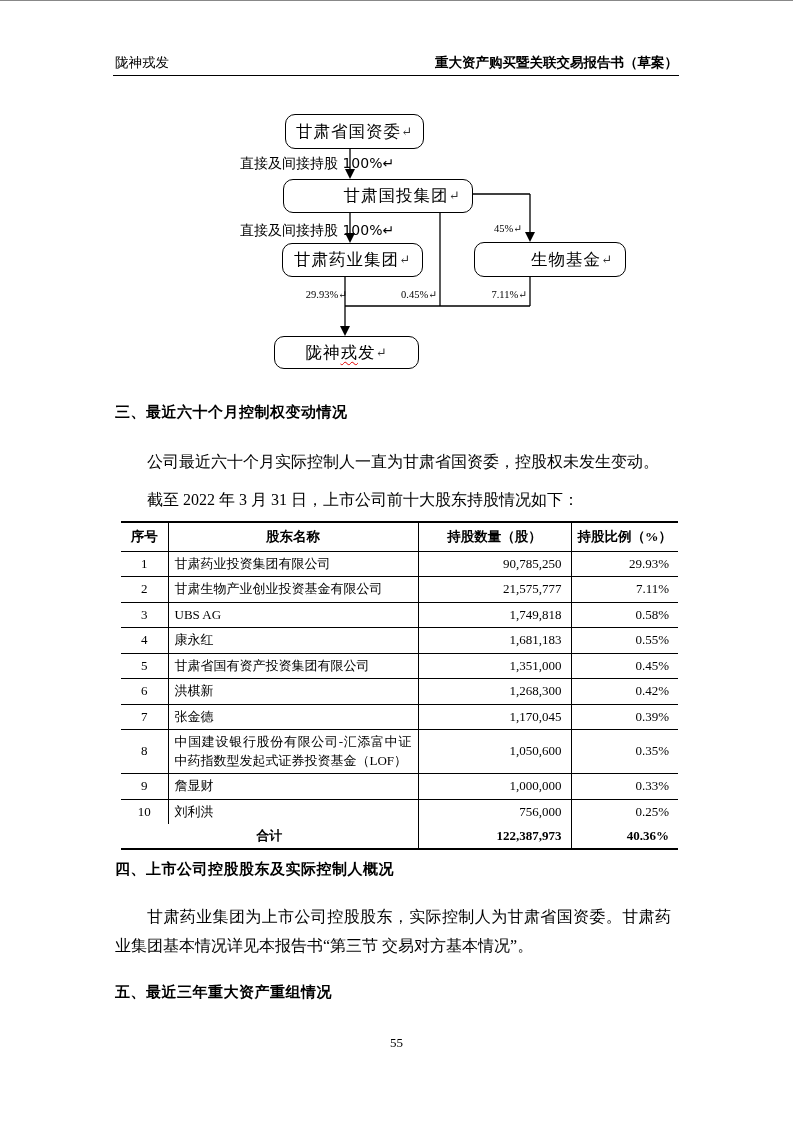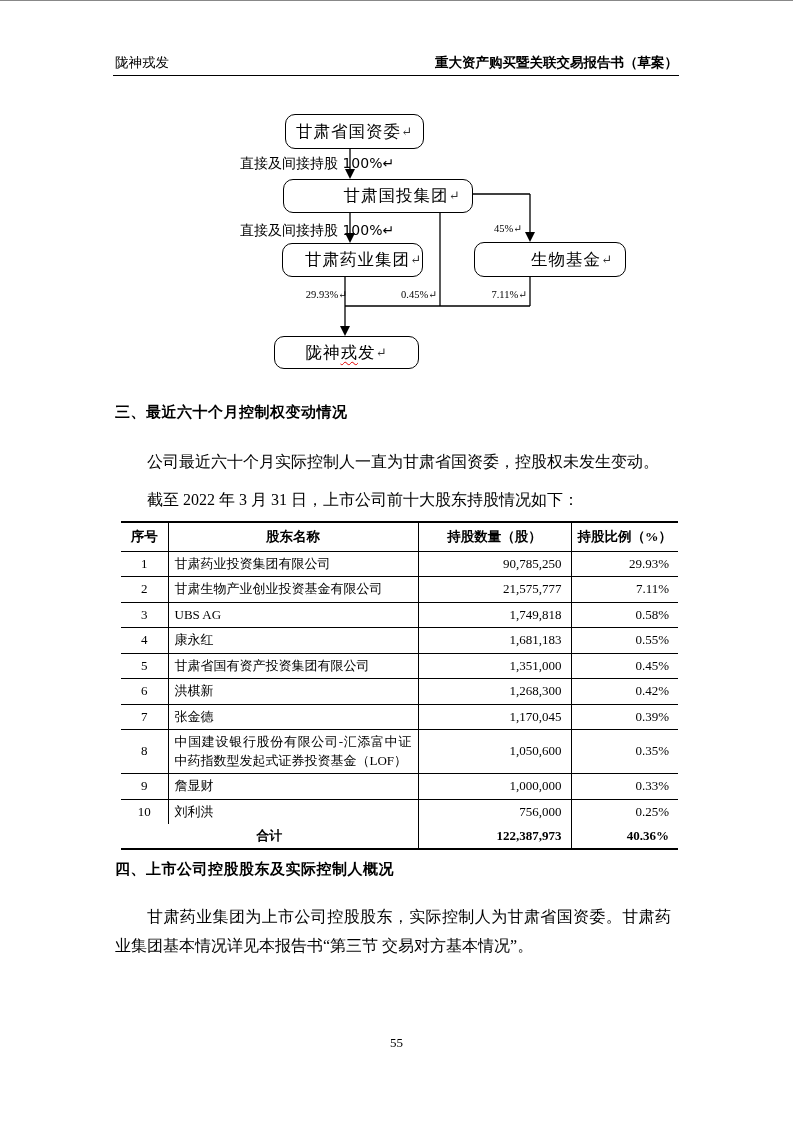--- a/index.html
+++ b/index.html
@@ -99,21 +99,21 @@
     </svg>
 
     <div class="dbox" style="left:285px;top:113px;width:137px;height:33px;">
       <span>甘肃省国资委</span>
         <span class="ret">↵</span>
     </div>
     <div class="dbox" style="left:283px;top:178px;width:140px;height:32px;padding-left:48px;">
       <span>甘肃国投集团</span>
         <span class="ret">↵</span>
     </div>
-    <div class="dbox" style="left:282px;top:242px;width:139px;height:32px;justify-content:flex-end;">
+    <div class="dbox" style="left:282px;top:242px;width:139px;height:32px;">
       <span>甘肃药业集团</span>
         <span class="ret">↵</span>
     </div>
     <div class="dbox" style="left:474px;top:241px;width:106px;height:33px;padding-left:44px;">
       <span>生物基金</span>
         <span class="ret">↵</span>
     </div>
     <div class="dbox" style="left:274px;top:335px;width:143px;height:31px;">
       <span>陇神</span>
         <span class="wavy">戎</span>
@@ -216,16 +216,17 @@
         <td class="lab" colspan="2">合计</td>
         <td class="c2">122,387,973</td>
         <td class="c3">40.36%</td>
       </tr>
     </tfoot>
   </table>
 
   <div class="h-section" style="top:859px;">四、上市公司控股股东及实际控制人概况</div>
   <div class="para" style="top:901px;">甘肃药业集团为上市公司控股股东，实际控制人为甘肃省国资委。甘肃药业集团基本情况详见本报告书“第三节 交易对方基本情况”。</div>
 
+  <div class="h-section" style="top:982px;">五、最近三年重大资产重组情况</div>
 
   <div class="page-number">55</div>
 
 </div>
 
 </body></html>

